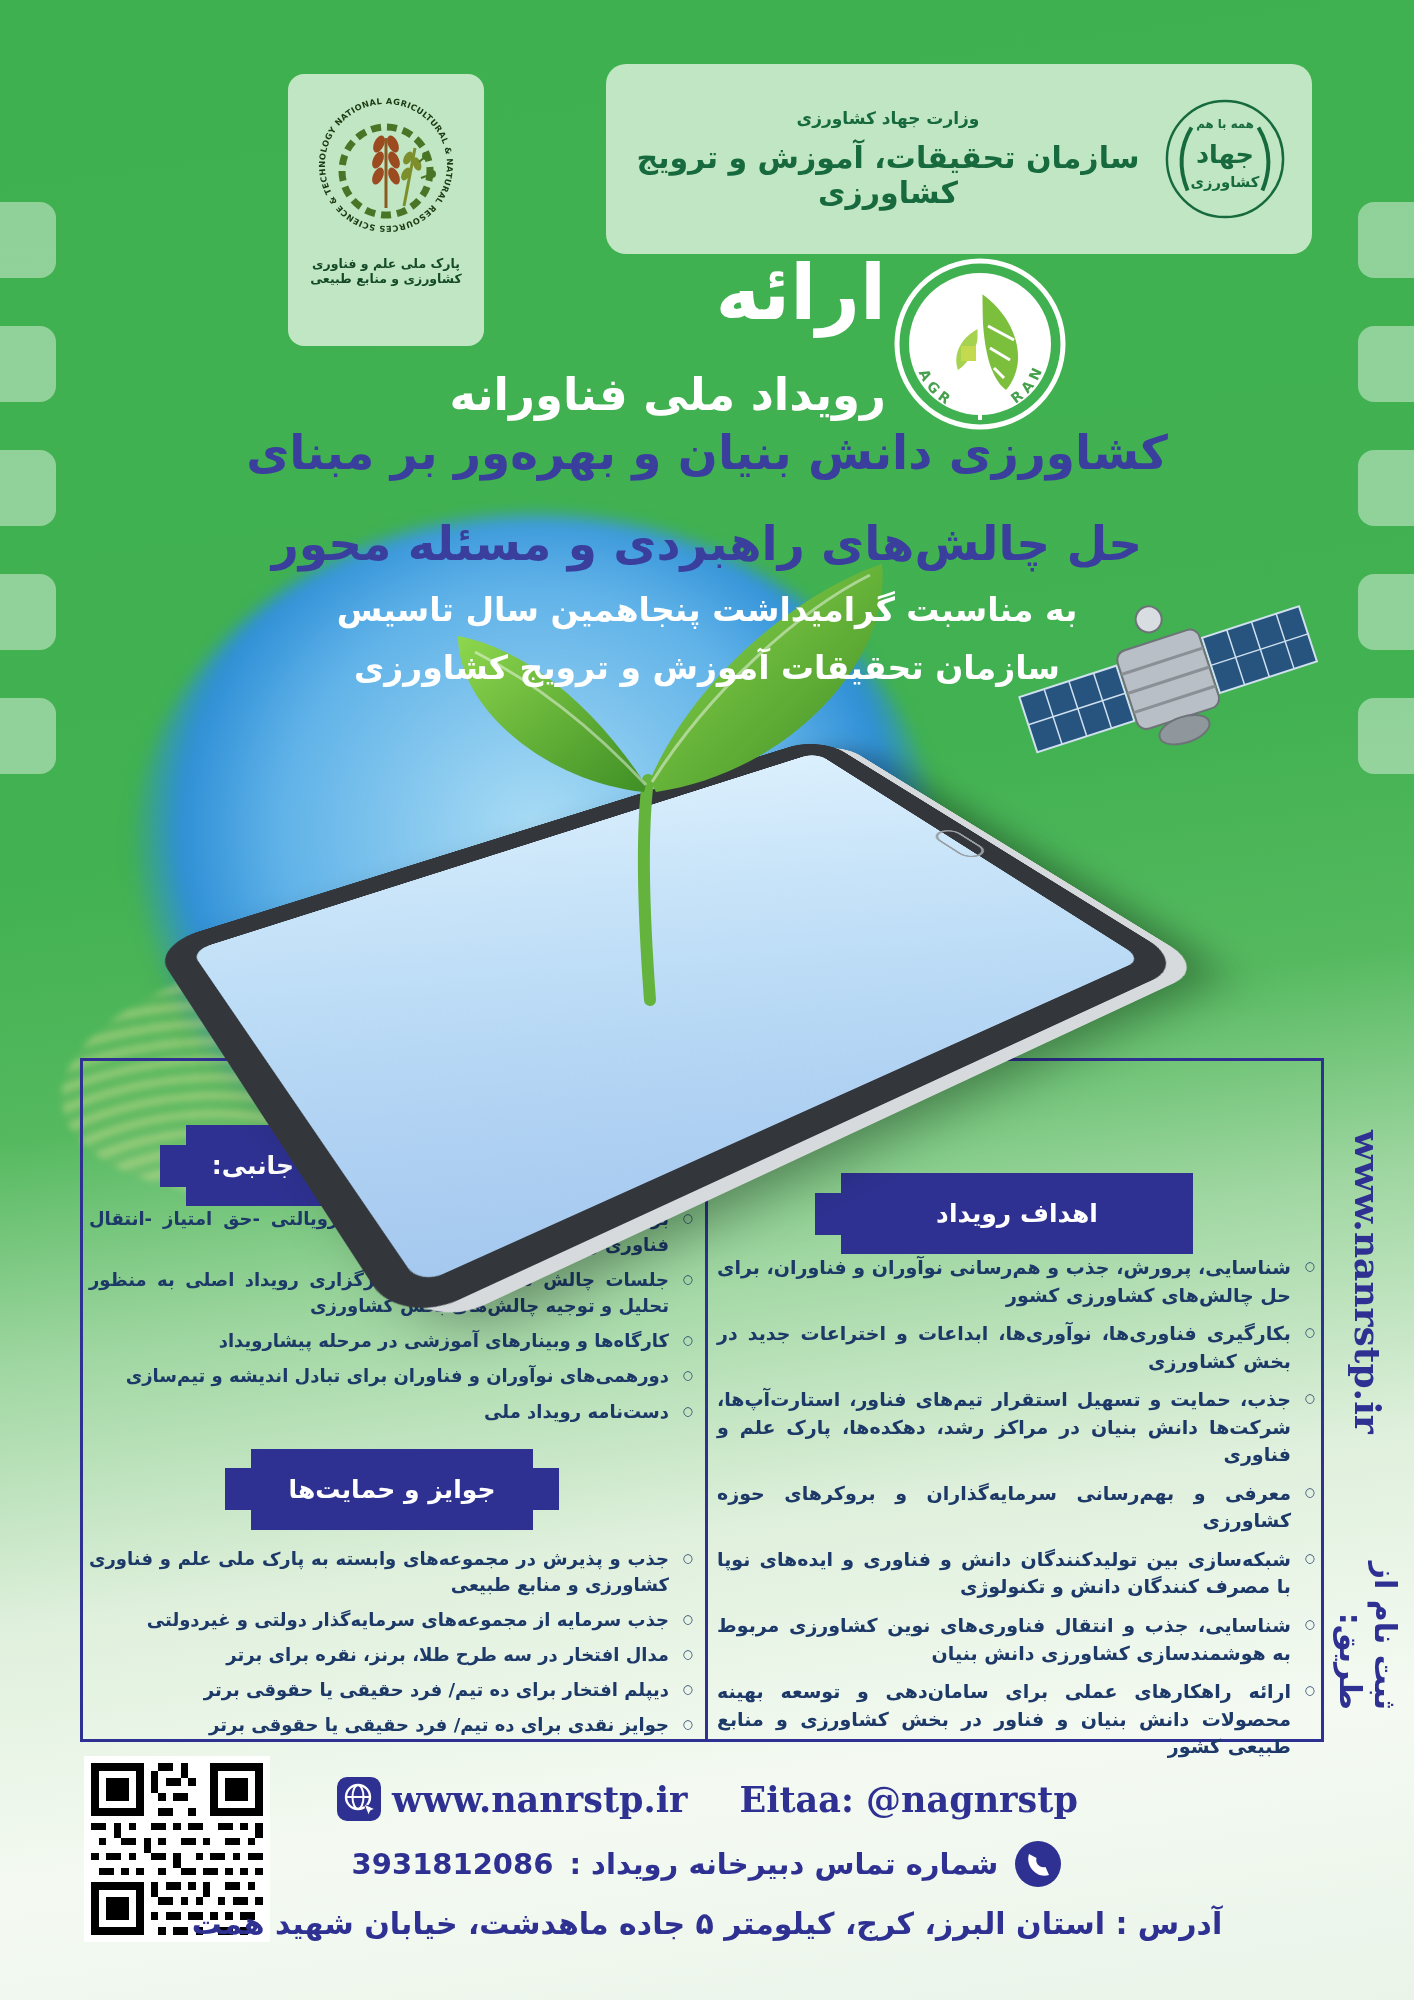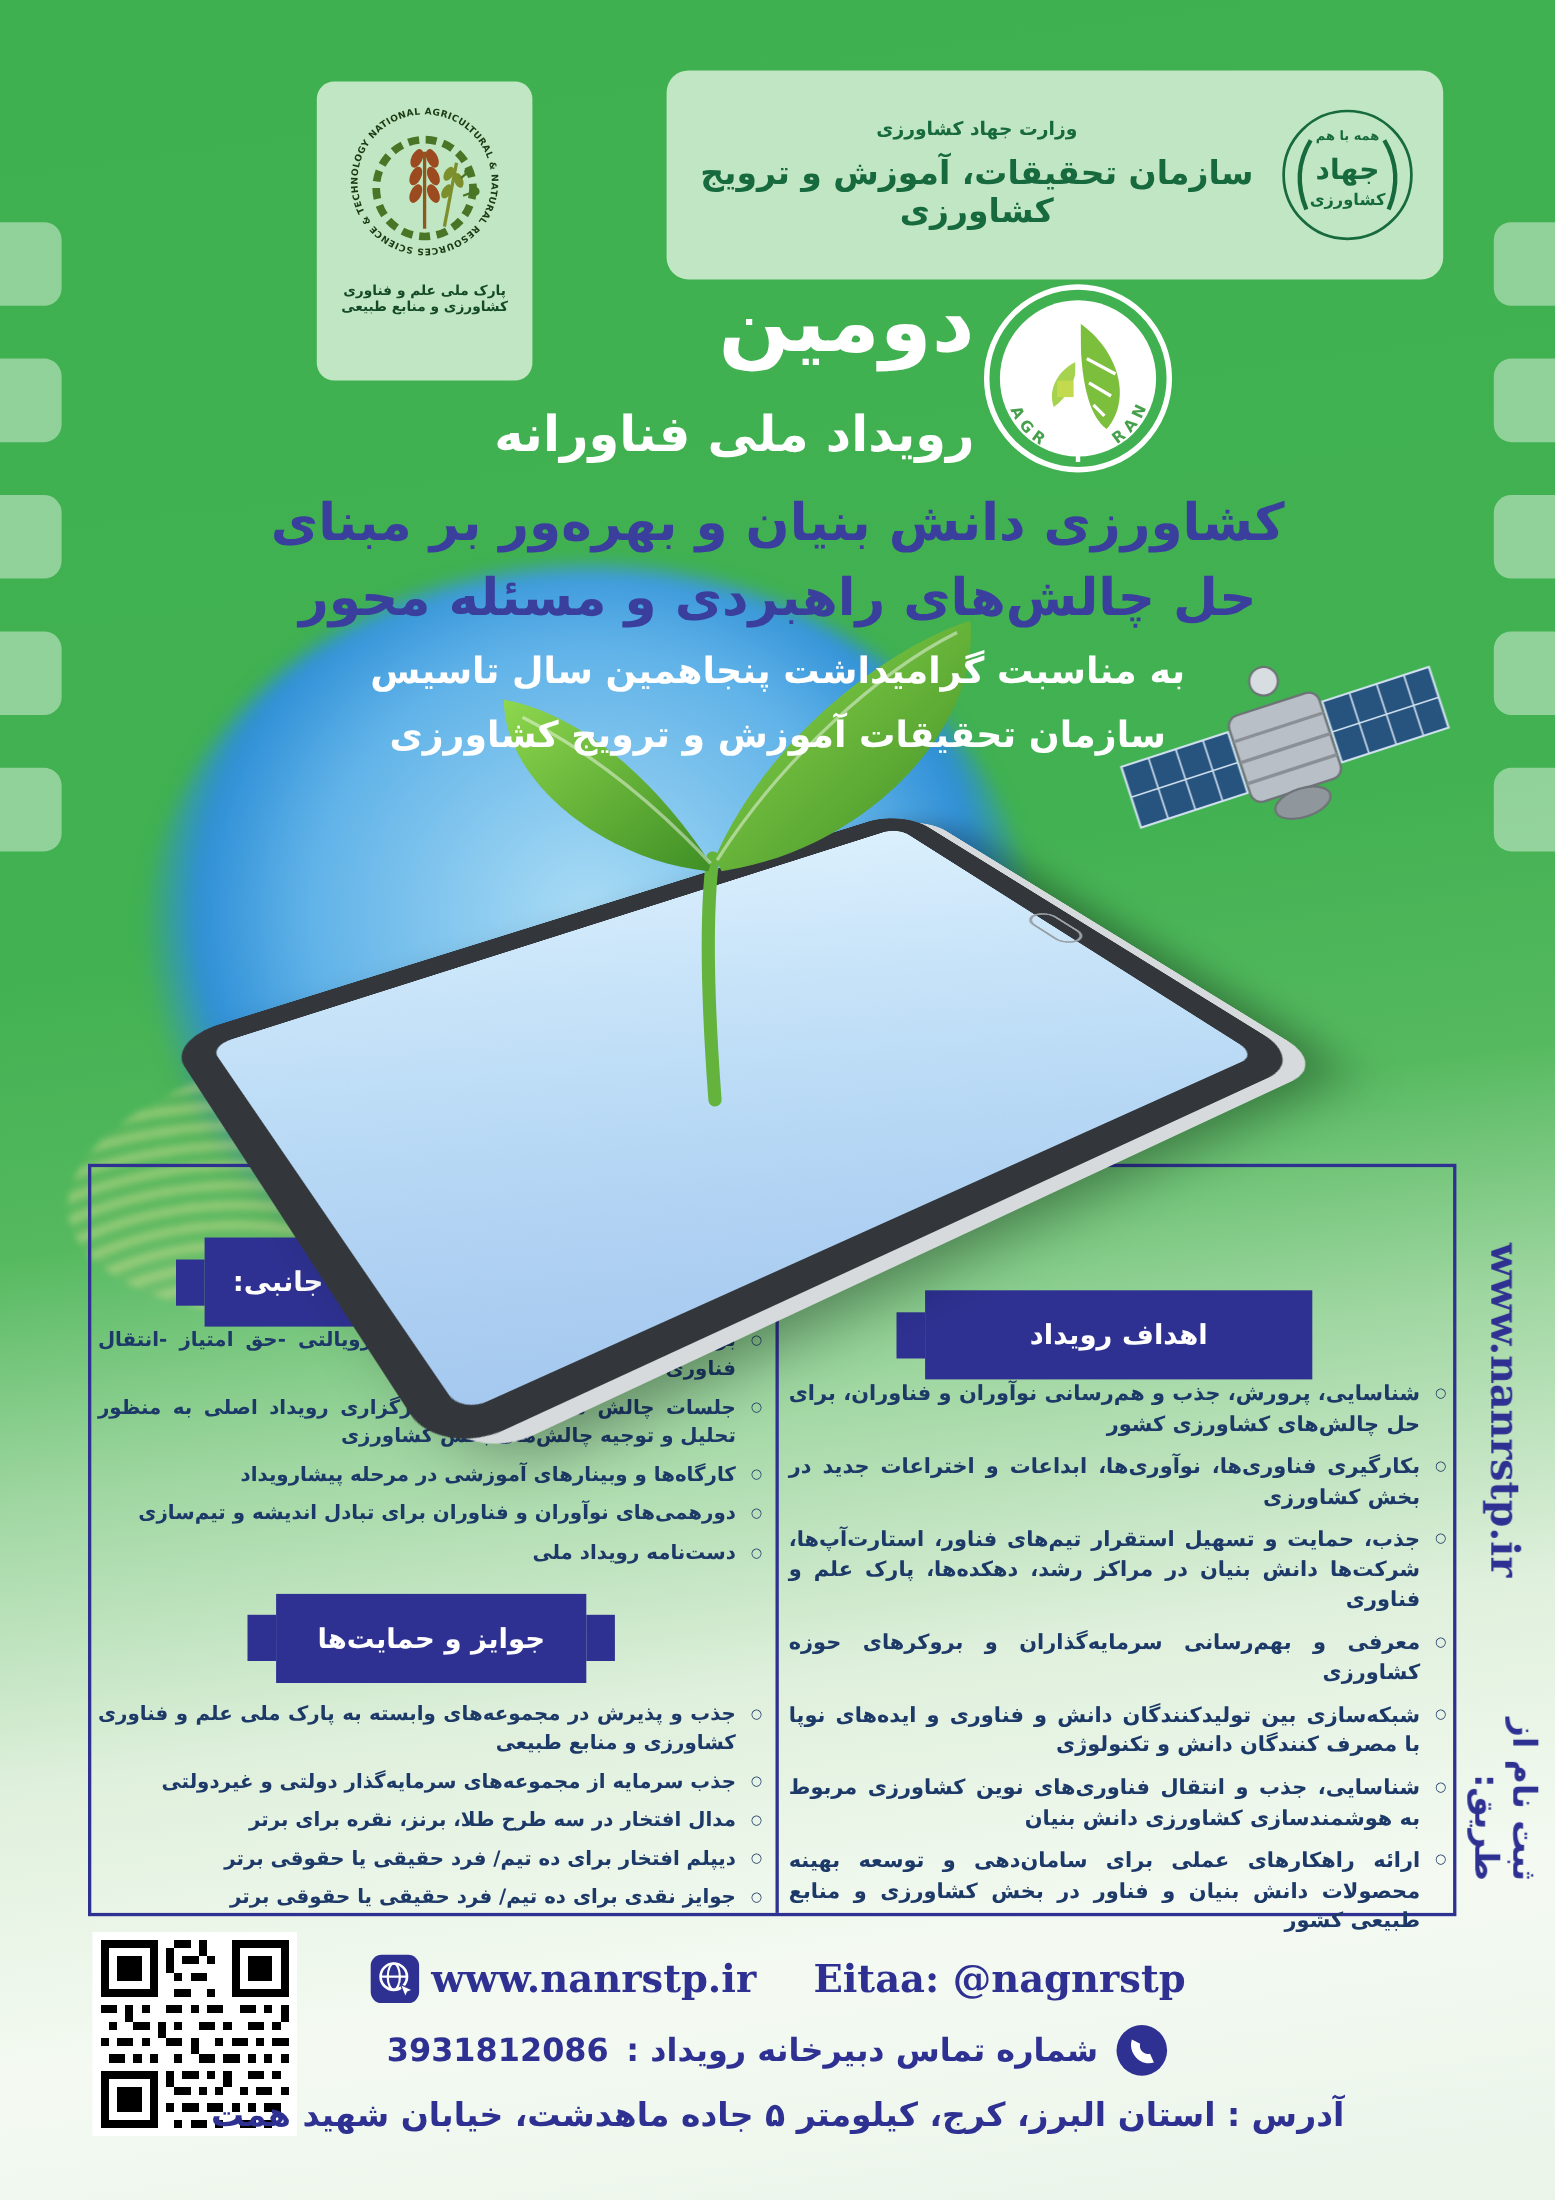--- a/index.html
+++ b/index.html
@@ -17,21 +17,21 @@
   .card-banner{position:absolute;left:606px;top:64px;width:706px;height:190px;background:#c1e6c3;border-radius:20px;direction:rtl;display:flex;align-items:center;padding:0 24px;box-sizing:border-box;}
   .banner-text{flex:1;text-align:center;color:#176a3e;direction:rtl;}
   .ministry{font-size:17px;font-weight:bold;}
   .org{font-size:30px;font-weight:bold;margin-top:12px;}
   
   .t1{position:absolute;right:528px;top:248px;font-size:76px;font-weight:800;color:#fff;direction:rtl;z-index:6;}
   .t2{position:absolute;right:528px;top:368px;font-size:45px;font-weight:800;color:#fff;direction:rtl;z-index:6;}
   .t-center{position:absolute;left:160px;width:1094px;text-align:center;direction:rtl;z-index:6;}
   .tb{color:#3a3f9d;font-weight:800;font-size:47px;}
   .tw{color:#ffffff;font-weight:800;font-size:33px;}
-  .tb1{top:448px;} .tb2{top:516px;} .tw1{top:590px;} .tw2{top:648px;}
+  .tb1{top:425px;} .tb2{top:516px;} .tw1{top:590px;} .tw2{top:648px;}
   .agri-logo{position:absolute;left:892px;top:256px;z-index:6;}
   
   .blue-glow{position:absolute;left:130px;top:515px;width:810px;height:700px;border-radius:50%;z-index:1;
     background:radial-gradient(ellipse at 50% 45%,#aadcf5 0%,#5fb2e8 45%,#2f8fd6 62%,rgba(47,143,214,0) 71%);
     filter:blur(8px);}
   .dunes{position:absolute;left:60px;top:945px;width:560px;height:250px;border-radius:50%;z-index:2;opacity:.55;
     background:repeating-radial-gradient(ellipse at 20% 120%,rgba(226,224,150,.75) 0 13px,rgba(160,190,110,.25) 13px 27px);
     filter:blur(3px);transform:rotate(-7deg);}
   .tablet{position:absolute;left:240px;top:660px;width:850px;height:590px;z-index:4;
     background:#33373c;border-radius:48px;
@@ -133,21 +133,21 @@
       <text x="64" y="32" text-anchor="middle" font-size="12" font-weight="bold" fill="#176a3e">همه با هم</text>
       <text x="64" y="68" text-anchor="middle" font-size="26" font-weight="bold" fill="#176a3e">جهاد</text>
       <text x="64" y="92" text-anchor="middle" font-size="15" font-weight="bold" fill="#176a3e">کشاورزی</text>
     </svg>
     <div class="banner-text">
       <div class="ministry">وزارت جهاد کشاورزی</div>
       <div class="org">سازمان تحقیقات، آموزش و ترویج کشاورزی</div>
     </div>
   </div>
 
-  <div class="t1">دومین</div>
+  <div class="t1">ارائه</div>
   <div class="t2">رویداد ملی فناورانه</div>
   <div class="t-center tb tb1">کشاورزی دانش بنیان و بهره‌ور بر مبنای</div>
   <div class="t-center tw tw1">به مناسبت گرامیداشت پنجاهمین سال تاسیس</div>
   <div class="t-center tb tb2">حل چالش‌های راهبردی و مسئله محور</div>
   <div class="t-center tw tw2">سازمان تحقیقات آموزش و ترویج کشاورزی</div>
 
   <svg class="agri-logo" width="176" height="176" viewBox="0 0 176 176">
     <circle cx="88" cy="88" r="83" fill="none" stroke="#ffffff" stroke-width="5"></circle>
     <circle cx="88" cy="88" r="71" fill="#ffffff"></circle>
     <path d="M90,38 C124,62 138,106 114,134 C98,122 90,92 90,38 Z" fill="#7cbf3c"></path>

